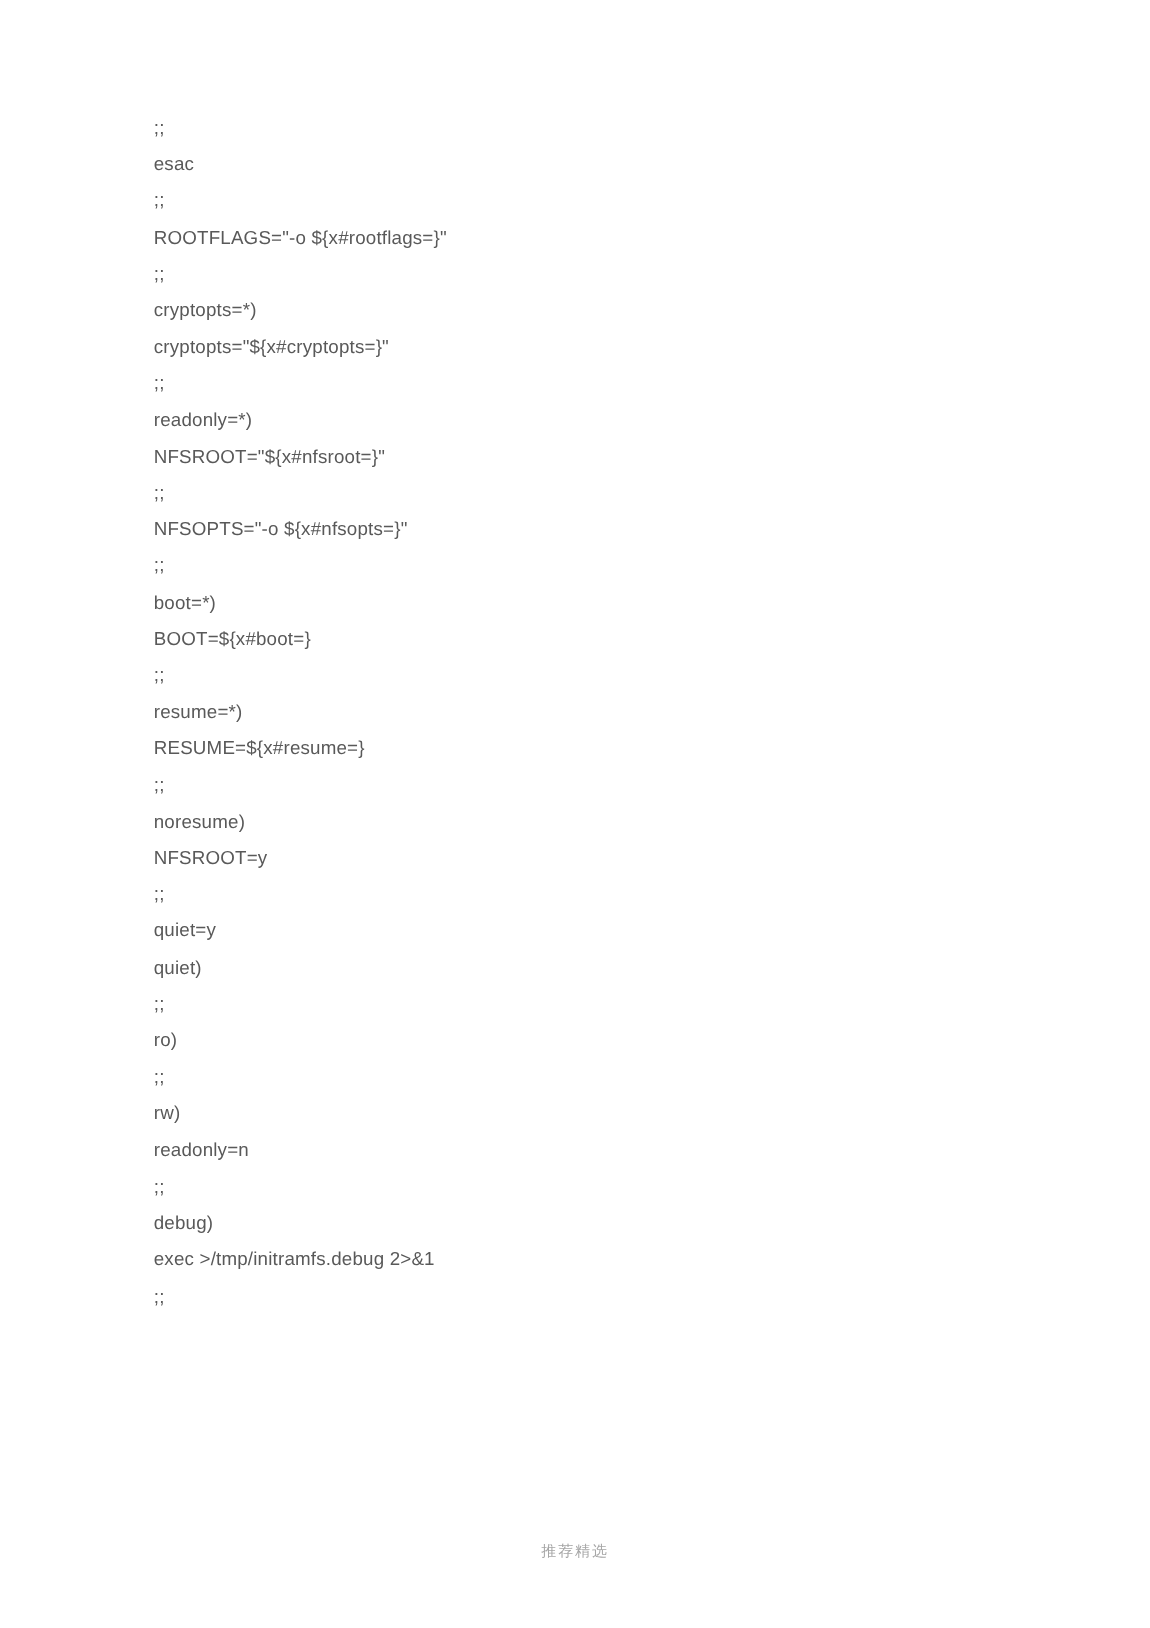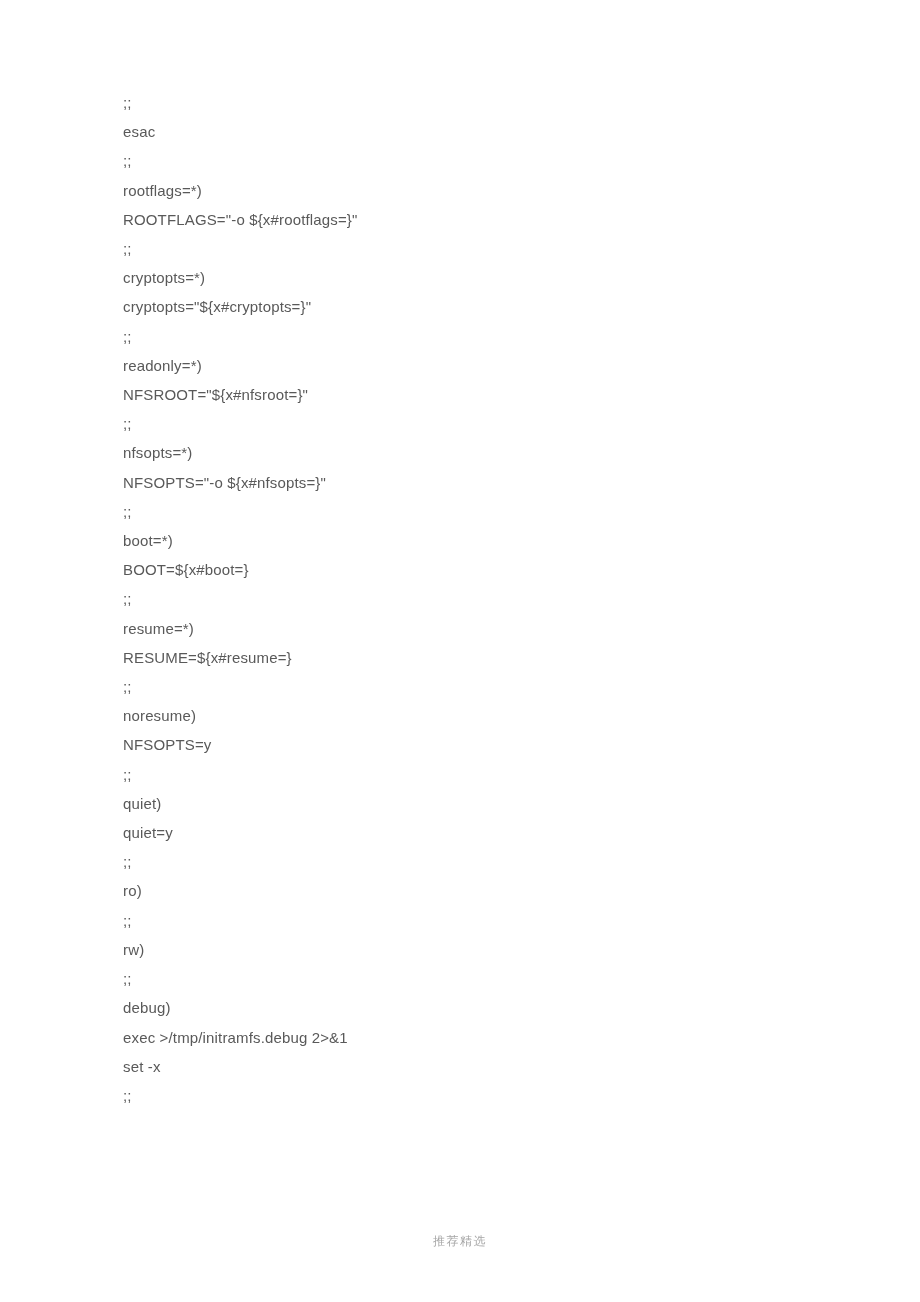--- a/index.html
+++ b/index.html
@@ -36,47 +36,45 @@
       font-family: Liberation Serif, serif;
     }
   </style>
 </head>
 <body>
 
 <div class="content">
 <div>;;</div>
     <div>esac</div>
     <div>;;</div>
-    <div>rootflags=*)</div>
     <div>ROOTFLAGS="-o ${x#rootflags=}"</div>
     <div>;;</div>
     <div>cryptopts=*)</div>
     <div>cryptopts="${x#cryptopts=}"</div>
     <div>;;</div>
     <div>readonly=*)</div>
     <div>NFSROOT="${x#nfsroot=}"</div>
     <div>;;</div>
-    <div>nfsopts=*)</div>
     <div>NFSOPTS="-o ${x#nfsopts=}"</div>
     <div>;;</div>
     <div>boot=*)</div>
     <div>BOOT=${x#boot=}</div>
     <div>;;</div>
     <div>resume=*)</div>
     <div>RESUME=${x#resume=}</div>
     <div>;;</div>
     <div>noresume)</div>
-    <div>NFSOPTS=y</div>
+    <div>NFSROOT=y</div>
     <div>;;</div>
+    <div>quiet=y</div>
     <div>quiet)</div>
-    <div>quiet=y</div>
     <div>;;</div>
     <div>ro)</div>
     <div>;;</div>
     <div>rw)</div>
+    <div>readonly=n</div>
     <div>;;</div>
     <div>debug)</div>
     <div>exec &gt;/tmp/initramfs.debug 2&gt;&amp;1</div>
-    <div>set -x</div>
     <div>;;</div>
   </div>
 
 <div class="footer">推荐精选</div>
 
 </body></html>

